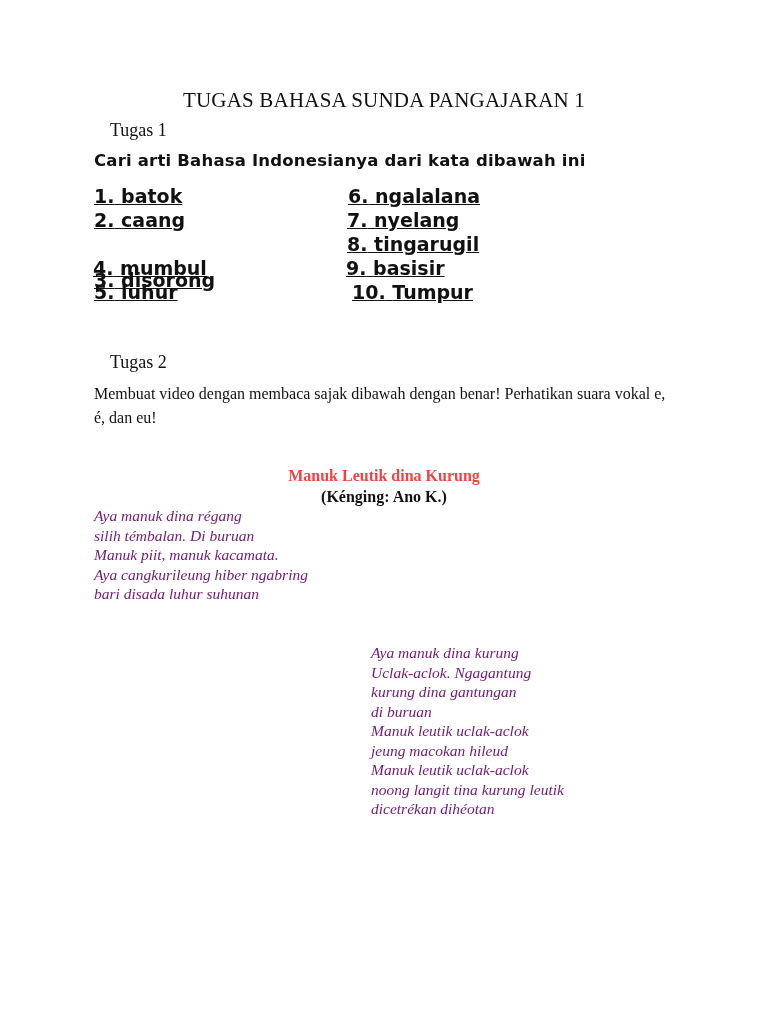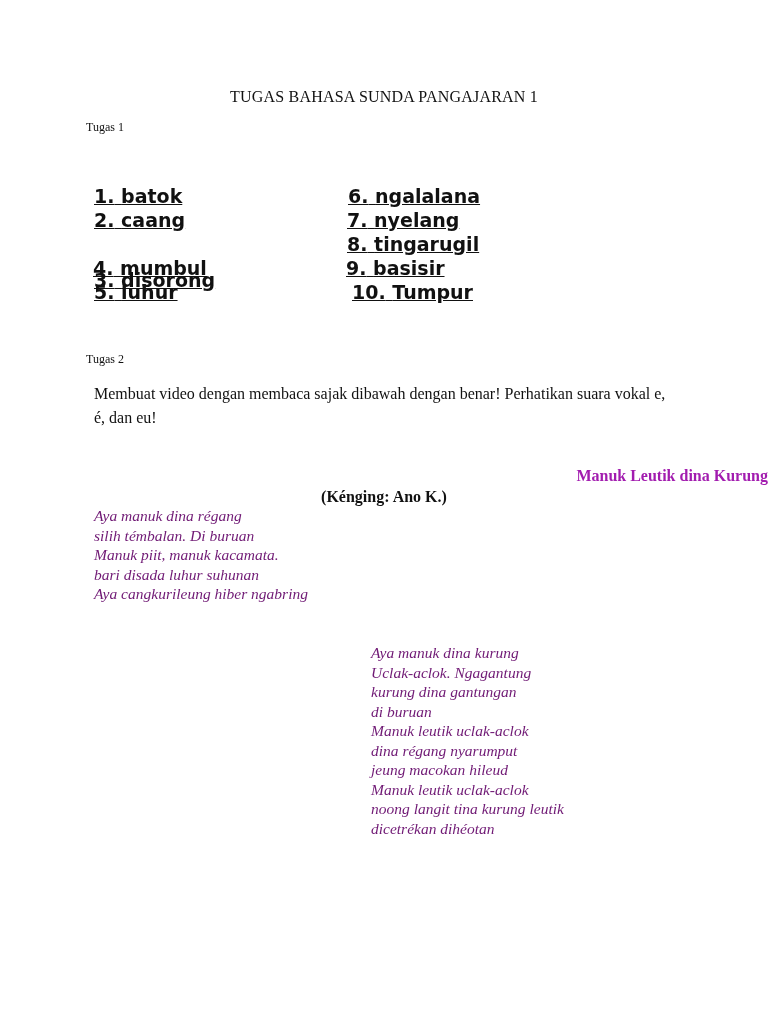--- a/index.html
+++ b/index.html
@@ -26,27 +26,27 @@
     .heavy {
       font-family: "DejaVu Sans", "Liberation Sans", sans-serif;
       font-weight: bold;
     }
     .doc-title {
       position: absolute;
       top: 88px;
       left: 0;
       width: 768px;
       text-align: center;
-      font-size: 16px;
+      font-size: 21px;
       letter-spacing: 0.2px;
     }
     .section-label {
       position: absolute;
-      left: 86px;
-      font-size: 12px;
+      left: 110px;
+      font-size: 18px;
     }
     .instruction-1 {
       position: absolute;
       left: 94px;
       top: 151px;
       font-size: 16.5px;
       letter-spacing: 0.2px;
     }
     .vocab-list {
       position: absolute;
@@ -67,24 +67,24 @@
       top: 382px;
       width: 580px;
       font-size: 16px;
       line-height: 24px;
     }
     .poem-title {
       position: absolute;
       top: 467px;
       left: 0;
       width: 768px;
-      text-align: right;
+      text-align: center;
       font-size: 16px;
       font-weight: bold;
-      color: #a21caf;
+      color: #ef4444;
     }
     .poem-author {
       position: absolute;
       top: 488px;
       left: 0;
       width: 768px;
       text-align: center;
       font-size: 16px;
       font-weight: bold;
       color: #111111;
@@ -102,20 +102,21 @@
   </style>
 </head>
 <body>
 
 <div class="page">
 
   <div class="doc-title serif">TUGAS BAHASA SUNDA PANGAJARAN 1</div>
 
   <div class="section-label serif" style="top:120px;">Tugas 1</div>
 
+  <div class="instruction-1 heavy">Cari arti Bahasa Indonesianya dari kata dibawah ini</div>
 
   <div class="vocab-list">
 
     <div class="vocab-item heavy" style="left:94px; top:0px;">
       <span>1.</span>
       <span>batok</span>
     </div>
     <div class="vocab-item heavy" style="left:94px; top:24px;">
       <span>2.</span>
       <span>caang</span>
@@ -159,30 +160,29 @@
 
   <div class="instruction-2 serif">Membuat video dengan membaca sajak dibawah dengan benar! Perhatikan suara vokal e, é, dan eu!</div>
 
   <div class="poem-title serif">Manuk Leutik dina Kurung</div>
   <div class="poem-author serif">(Kénging: Ano K.)</div>
 
   <div class="stanza stanza-1 serif">
     <span class="poem-line">Aya manuk dina régang</span>
     <span class="poem-line">silih témbalan. Di buruan</span>
     <span class="poem-line">Manuk piit, manuk kacamata.</span>
+    <span class="poem-line">Aya cangkurileung hiber ngabring</span>
     <span class="poem-line">bari disada luhur suhunan</span>
-    <span class="poem-line">Aya cangkurileung hiber ngabring</span>
   </div>
 
   <div class="stanza stanza-2 serif">
     <span class="poem-line">Aya manuk dina kurung</span>
     <span class="poem-line">Uclak-aclok. Ngagantung</span>
     <span class="poem-line">kurung dina gantungan</span>
     <span class="poem-line">di buruan</span>
     <span class="poem-line">Manuk leutik uclak-aclok</span>
-    <span class="poem-line">dina régang nyarumput</span>
     <span class="poem-line">jeung macokan hileud</span>
     <span class="poem-line">Manuk leutik uclak-aclok</span>
     <span class="poem-line">noong langit tina kurung leutik</span>
     <span class="poem-line">dicetrékan dihéotan</span>
   </div>
 
 </div>
 
 </body></html>

